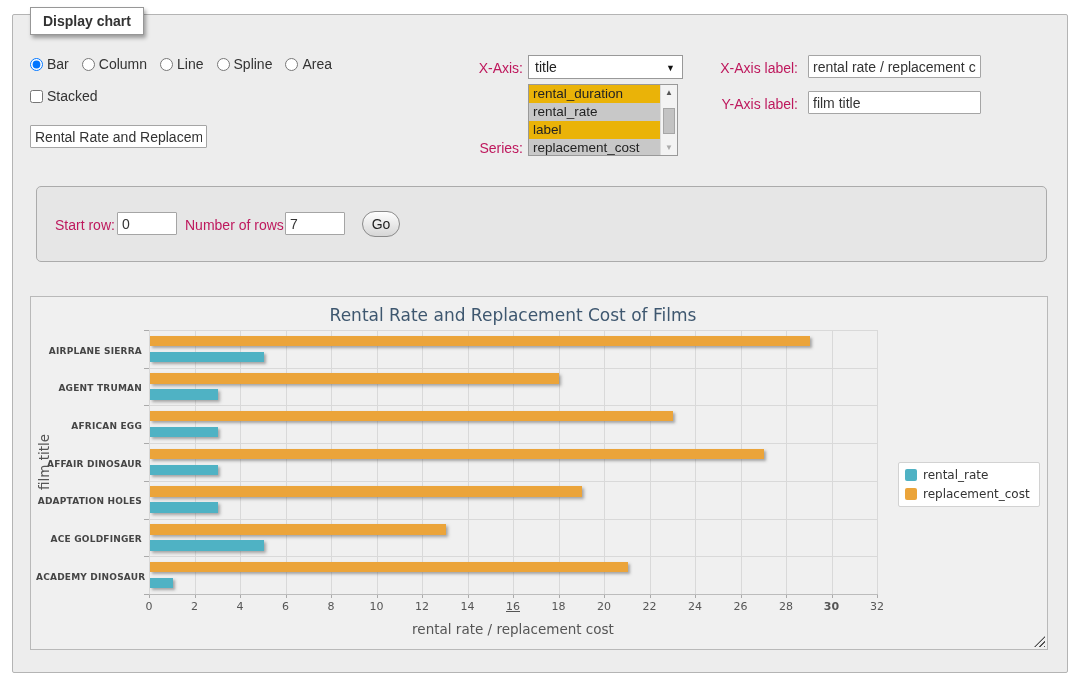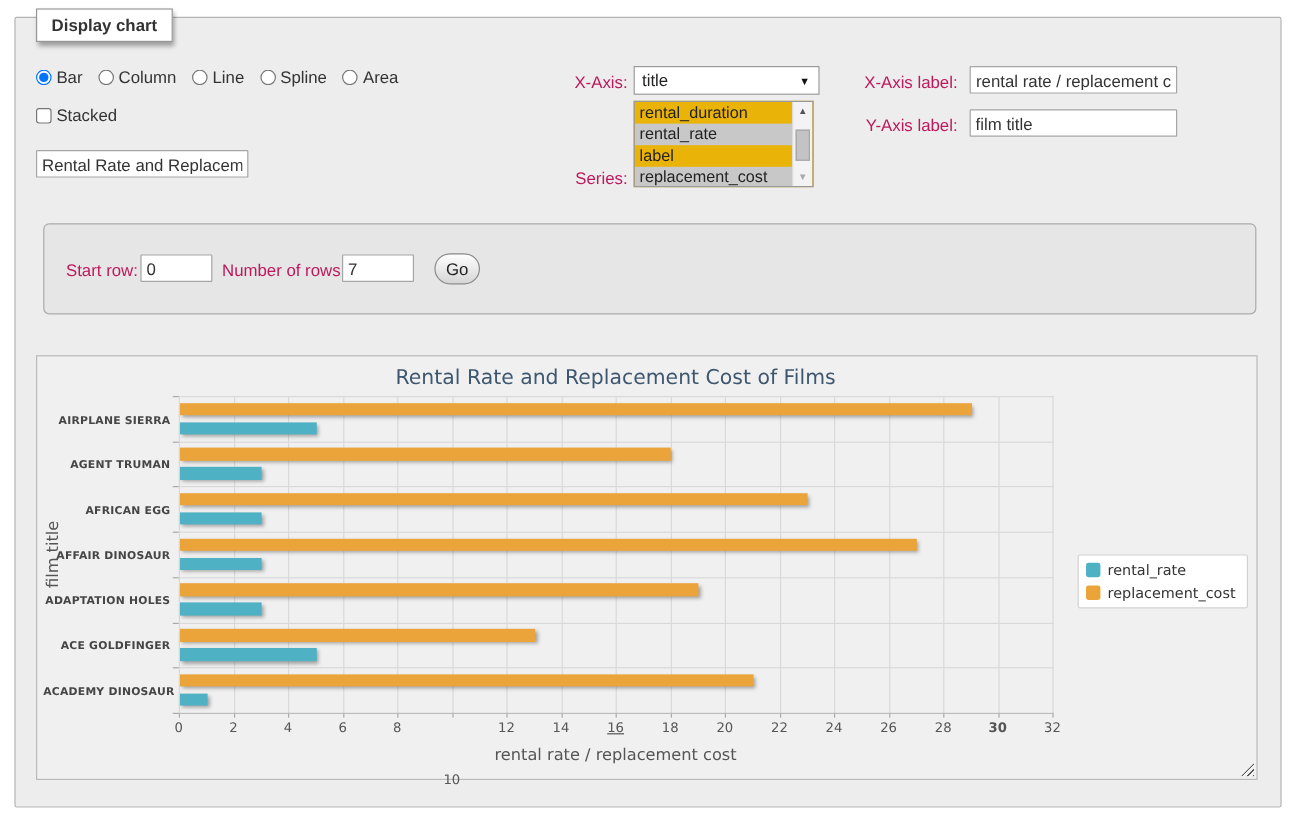--- a/index.html
+++ b/index.html
@@ -212,21 +212,21 @@
         <div class="tick-x" style="left: 209px; top: 297px;"></div>
         <div class="xtick-label" style="left: 209px;">4</div>
         <div class="gridline-v" style="left: 254.5px; top: 33px; height: 264px;"></div>
         <div class="tick-x" style="left: 254.5px; top: 297px;"></div>
         <div class="xtick-label" style="left: 254.5px;">6</div>
         <div class="gridline-v" style="left: 300px; top: 33px; height: 264px;"></div>
         <div class="tick-x" style="left: 300px; top: 297px;"></div>
         <div class="xtick-label" style="left: 300px;">8</div>
         <div class="gridline-v" style="left: 345.5px; top: 33px; height: 264px;"></div>
         <div class="tick-x" style="left: 345.5px; top: 297px;"></div>
-        <div class="xtick-label" style="left: 345.5px; margin-top: 43px;">10</div>
+        <div class="xtick-label" style="left: 345.5px;">10</div>
         <div class="gridline-v" style="left: 391px; top: 33px; height: 264px;"></div>
         <div class="tick-x" style="left: 391px; top: 297px;"></div>
         <div class="xtick-label" style="left: 391px;">12</div>
         <div class="gridline-v" style="left: 436.5px; top: 33px; height: 264px;"></div>
         <div class="tick-x" style="left: 436.5px; top: 297px;"></div>
         <div class="xtick-label" style="left: 436.5px;">14</div>
         <div class="gridline-v" style="left: 482px; top: 33px; height: 264px;"></div>
         <div class="tick-x" style="left: 482px; top: 297px;"></div>
         <div class="xtick-label" style="left: 482px; text-decoration: underline;">16</div>
         <div class="gridline-v" style="left: 527.5px; top: 33px; height: 264px;"></div>

